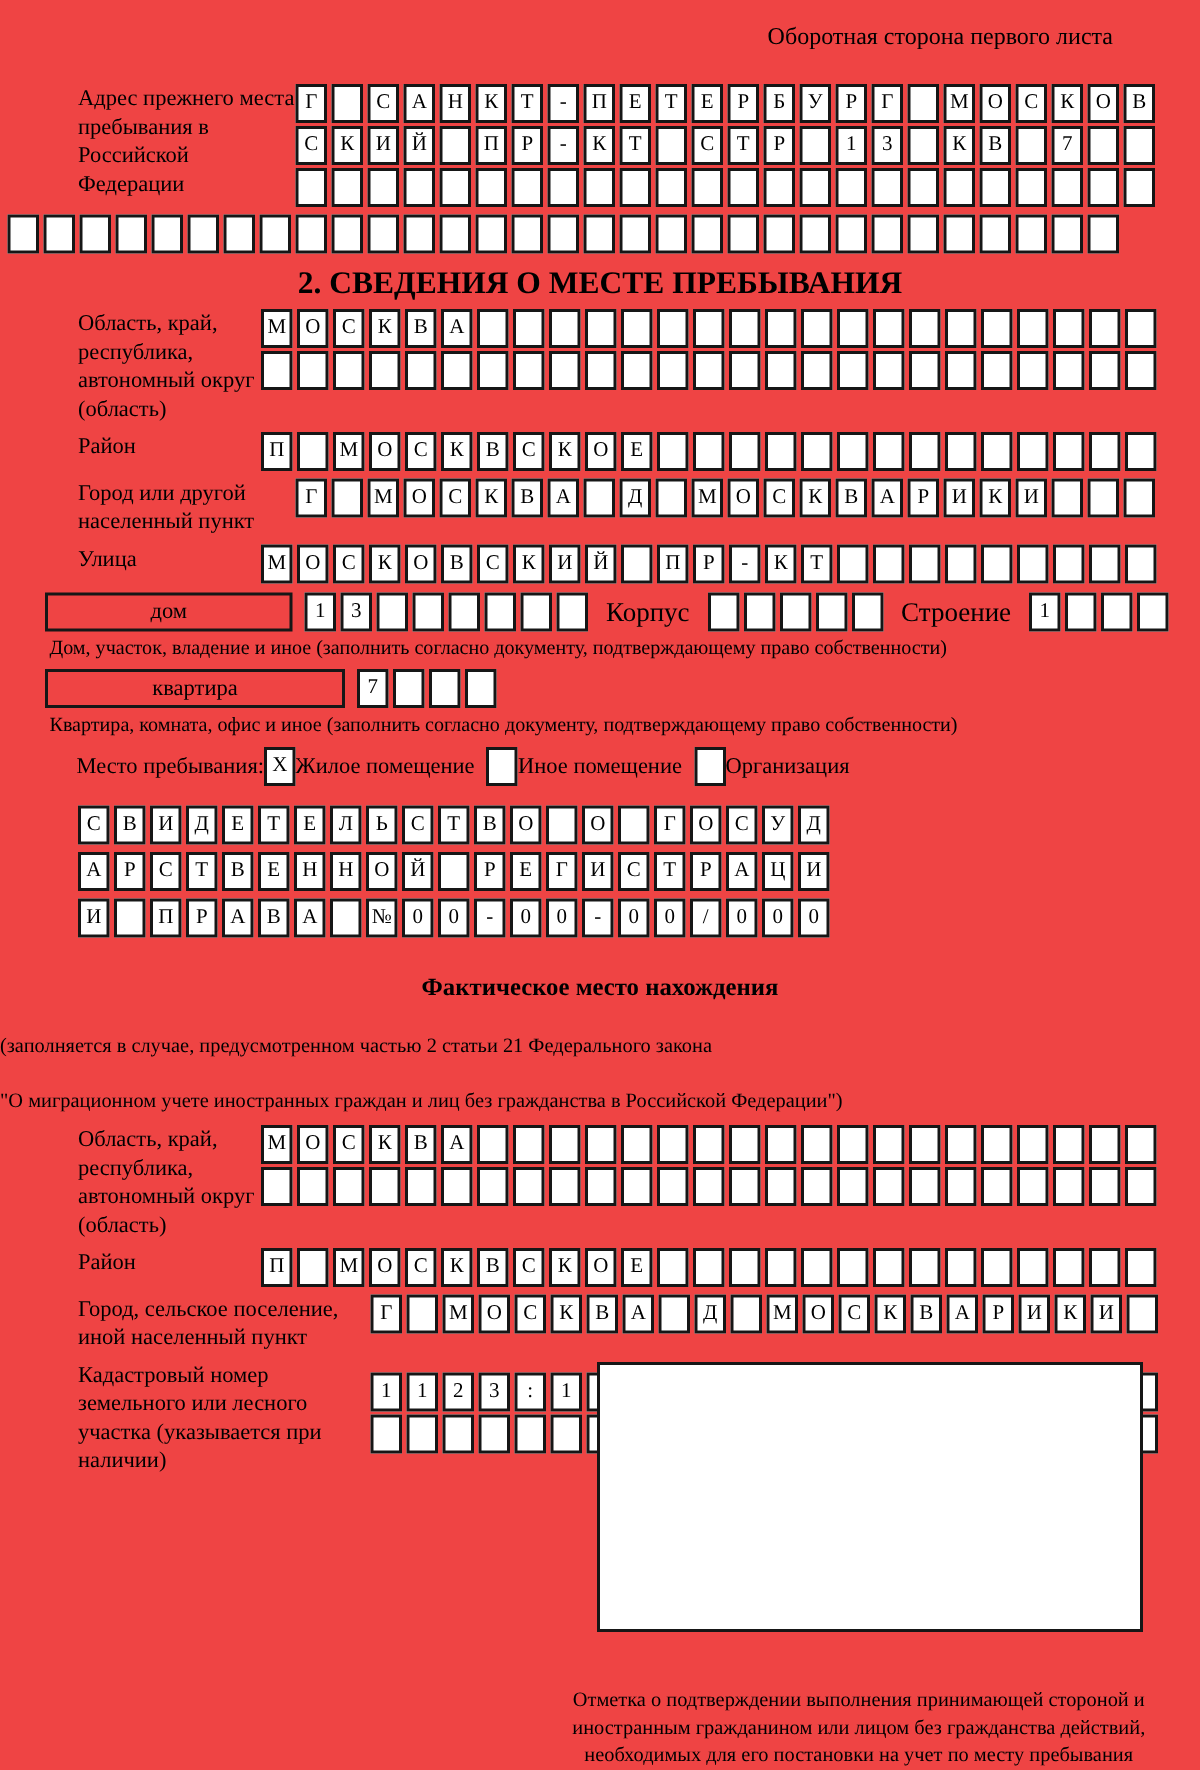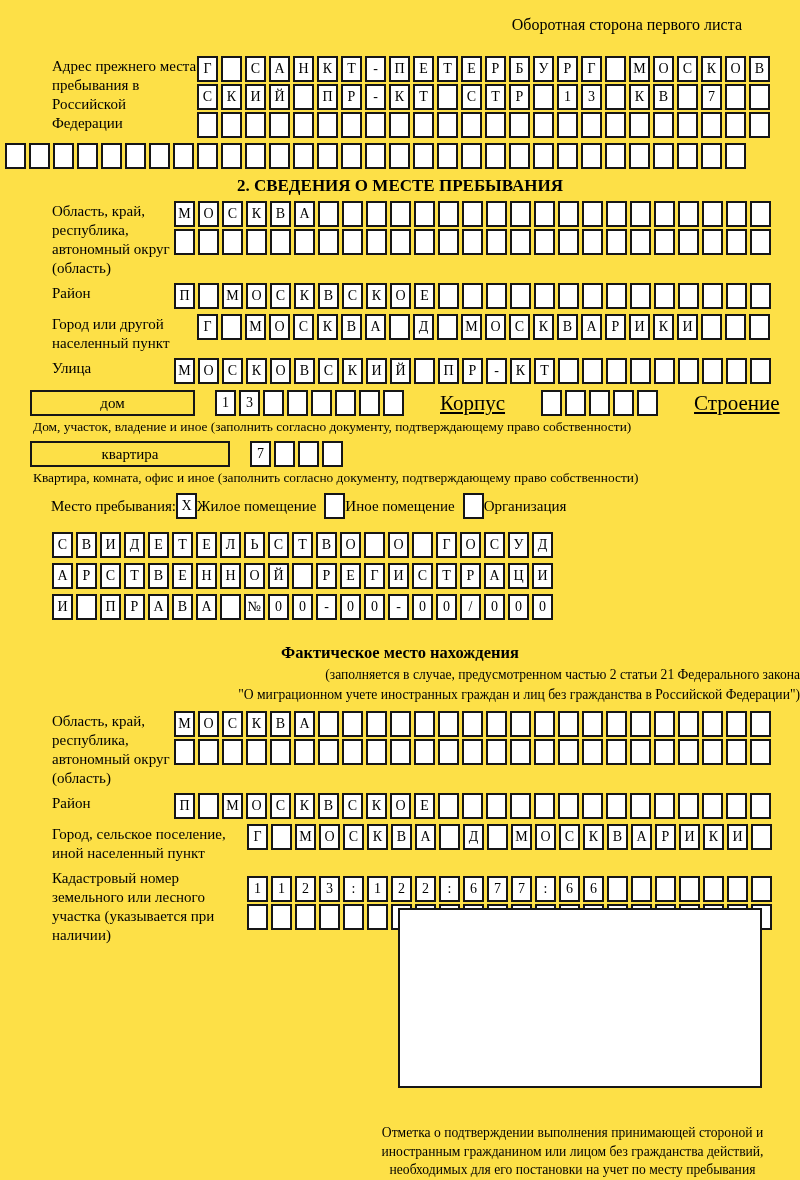--- a/index.html
+++ b/index.html
@@ -1,42 +1,42 @@
 <!DOCTYPE html>
 <html><head>
 <meta charset="utf-8">
 <style>
   html,body{margin:0;padding:0;background:#fff;}
-  .page{width:800px;height:1180px;background:#fde047;color:#000;
+  .page{width:800px;height:1180px;background:#ef4444;color:#000;
         font-family:"Liberation Serif","DejaVu Serif",serif;position:relative;overflow:hidden;}
   .top-note{text-align:right;padding:16px 58px 0 0;font-size:16px;}
   .field{display:flex;align-items:flex-start;padding-left:52px;margin-top:5px;}
   .flabel{font-size:15px;line-height:19px;flex:0 0 auto;padding-top:1px;}
   .w145{width:145px;} .w122{width:122px;} .w218{width:218px;} .w195{width:195px;}
   .rows .cellrow{margin-bottom:2px;}
   .rows.gap5 .cellrow{margin-bottom:5px;}
   .cellrow{display:flex;gap:3px;}
   .cell{flex:0 0 auto;width:21px;height:26px;border:2px solid #161616;box-sizing:border-box;
         display:inline-flex;align-items:center;justify-content:center;font-size:14px;background:#fff;}
   .cellrow.full{padding-left:5px;margin-top:3px;}
   .caption{font-size:13.4px;margin-top:3px;padding-left:33px;}
   .caption.center{text-align:center;padding-left:0;}
-  .h2{font-weight:bold;font-size:17px;text-align:center;margin-top:7px;}
-  .domrow{display:flex;align-items:flex-start;padding-left:30px;margin-top:6px;gap:20px;}
+  .h2{font-weight:bold;font-size:21px;text-align:center;margin-top:7px;}
+  .domrow{display:flex;align-items:flex-start;padding-left:30px;margin-top:6px;gap:8px;}
   .widebox{border:2px solid #161616;height:26px;box-sizing:border-box;display:flex;
            align-items:center;justify-content:center;font-size:15px;flex:0 0 auto;}
   .w-dom{width:165px;} .w-kv{width:200px;text-align:right;}
-  .il{font-size:21px;line-height:26px;margin:0 16px;flex:0 0 auto;text-decoration:underline;}
+  .il{font-size:18px;line-height:26px;margin:0 4px;flex:0 0 auto;}
   .mesto{display:flex;align-items:center;padding-left:51px;margin-top:7px;font-size:15px;}
   .mesto .extra{margin-left:8px;}
   .note{font-size:13.4px;margin-top:4px;margin-left:136px;width:400px;text-align:center;}
   .f-doc{margin-top:13px;}
   .f-kad .rows{margin-top:8px;}
   .h2b{font-weight:bold;font-size:16.5px;text-align:center;margin-top:18px;}
-  .cap2{font-size:13.6px;text-align:right;margin-top:4px;}
+  .cap2{font-size:13.6px;text-align:left;margin-top:21px;}
   .stamp-box{position:absolute;left:398px;top:908px;width:360px;height:176px;border:2px solid #161616;background:#fff;}
   .stamp-caption{position:absolute;left:350px;top:1124px;width:445px;text-align:center;
                  font-size:13.6px;line-height:18.5px;}
 </style>
 </head>
 <body>
 
 <div class="page">
 
   <div class="top-note">Оборотная сторона первого листа</div>

